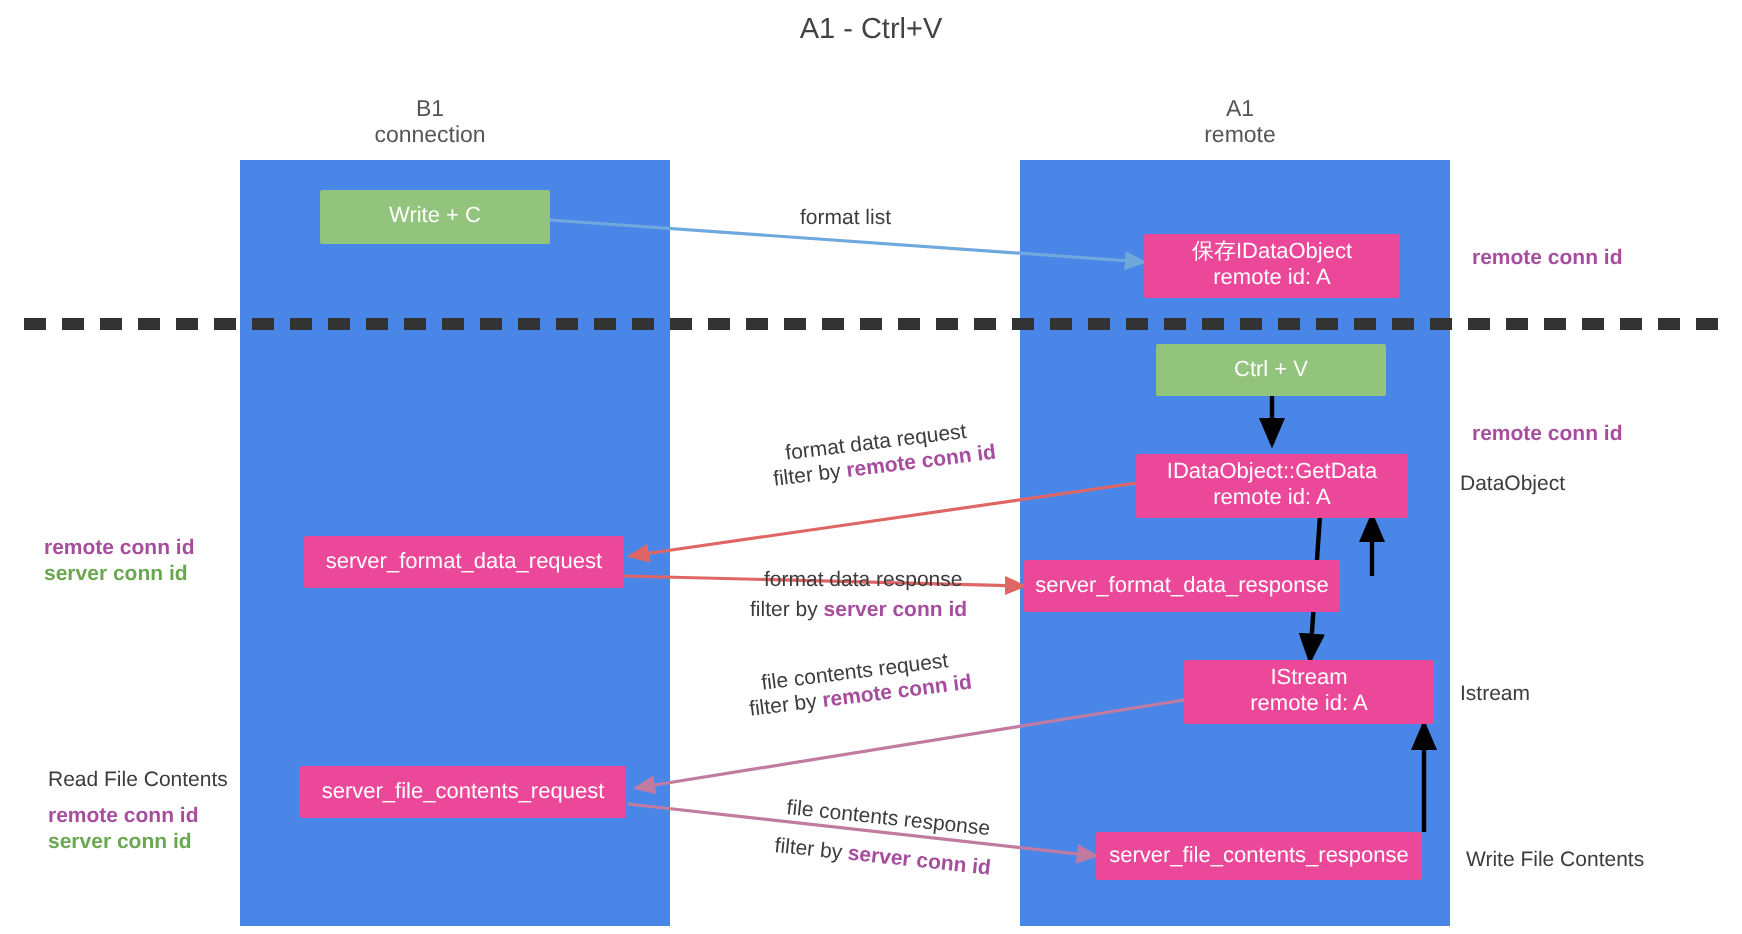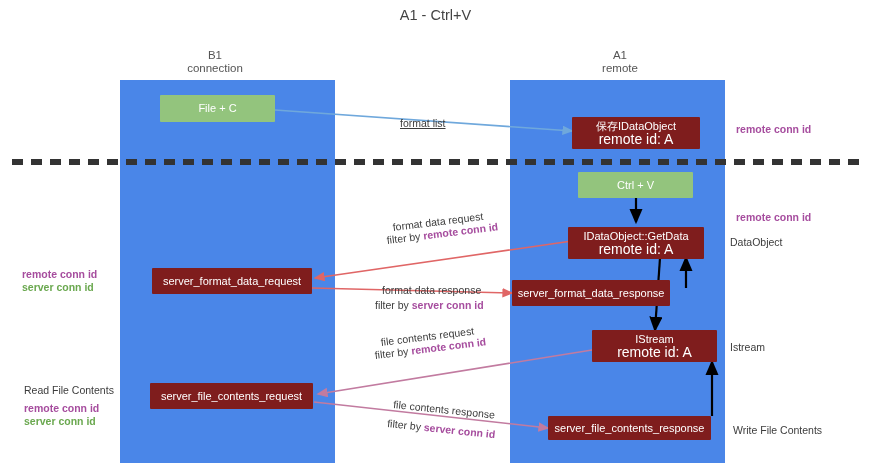--- a/index.html
+++ b/index.html
@@ -42,22 +42,22 @@
     flex-direction: column;
     align-items: center;
     justify-content: center;
     color: #ffffff;
     font-size: 11px;
     line-height: 13px;
     text-align: center;
     border-radius: 1px;
   }
   .nodebox.green { background: #93c47d; }
-  .nodebox.orange { background: #7f1d1d; }
-  .nodebox .l2 { font-size: 14px; }
+  .nodebox.orange { background: #ec4899; }
+  .nodebox .l2 { font-size: 11px; }
 
   .edge-label {
     position: absolute;
     font-size: 10.5px;
     color: #3c3c3c;
     white-space: nowrap;
     line-height: 13px;
   }
   .edge-label.rot {
     transform-origin: left top;
@@ -134,21 +134,21 @@
     <line x1="660" y1="258" x2="655" y2="330" stroke="#000000" stroke-width="2.2" marker-end="url(#ar-black)"></line>
 
     <line x1="592" y1="350" x2="318" y2="394" stroke="#c27ba0" stroke-width="1.6" marker-end="url(#ar-magenta)"></line>
 
     <line x1="314" y1="402" x2="548" y2="428" stroke="#c27ba0" stroke-width="1.6" marker-end="url(#ar-magenta)"></line>
 
     <path d="M712,416 L712,362" stroke="#000000" stroke-width="2.2" fill="none" marker-end="url(#ar-black)"></path>
   </svg>
 
   <div class="nodebox green" style="left:160px; top:95px; width:115px; height:27px;">
-    <div>File + C</div>
+    <div>Write + C</div>
   </div>
 
   <div class="nodebox orange" style="left:572px; top:117px; width:128px; height:32px;">
     <div>保存IDataObject</div>
     <div class="l2">remote id: A</div>
   </div>
 
   <div class="nodebox green" style="left:578px; top:172px; width:115px; height:26px;">
     <div>Ctrl + V</div>
   </div>
@@ -172,21 +172,21 @@
   </div>
 
   <div class="nodebox orange" style="left:150px; top:383px; width:163px; height:26px;">
     <div>server_file_contents_request</div>
   </div>
 
   <div class="nodebox orange" style="left:548px; top:416px; width:163px; height:24px;">
     <div>server_file_contents_response</div>
   </div>
 
-  <div class="edge-label" style="left:400px; top:117px;text-decoration:underline;">format list</div>
+  <div class="edge-label" style="left:400px; top:103px;">format list</div>
 
   <div class="edge-label rot" style="left:392px; top:221px; transform: rotate(-7deg);">format data request</div>
   <div class="edge-label rot" style="left:386px; top:234px; transform: rotate(-7deg);">
     <span>filter by </span><span class="kw-remote">remote conn id</span>
   </div>
 
   <div class="edge-label" style="left:382px; top:274px;margin-top:10px;">format data response</div>
   <div class="edge-label" style="left:375px; top:299px;">
     <span>filter by </span><span class="kw-server-purple">server conn id</span>
   </div>

